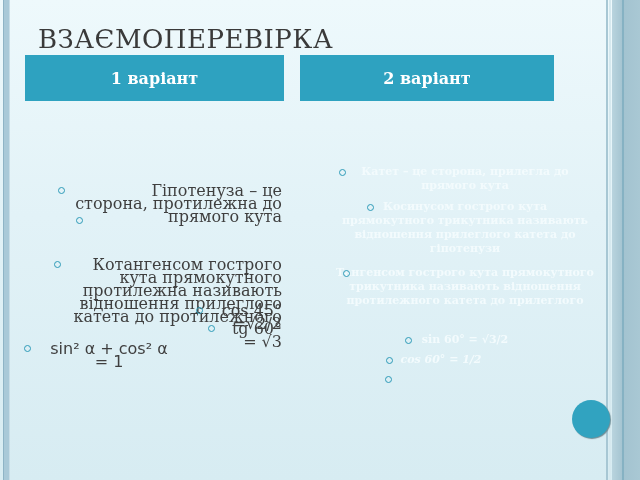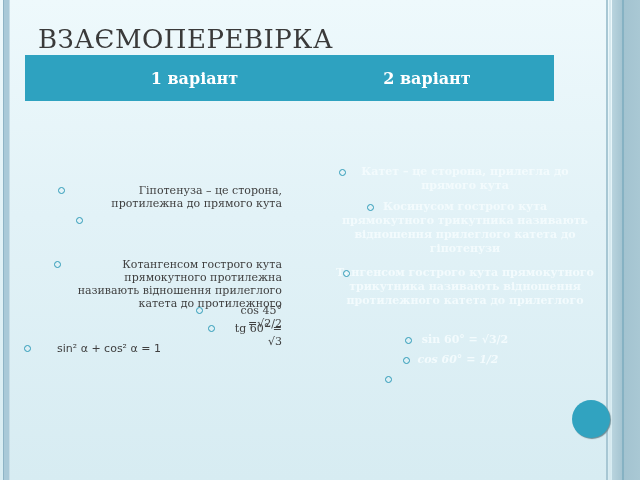--- a/index.html
+++ b/index.html
@@ -15,23 +15,23 @@
   .rline3 { position: absolute; left: 622px; top: 0; width: 2px; height: 480px; background: #86b2c3; }
   .title {
     position: absolute; left: 38px; top: 24px; font-size: 26px; color: #3a3a3a;
     font-family: "DejaVu Serif", serif; letter-spacing: 0.5px; font-weight: normal;
   }
   .tab {
     position: absolute; top: 55px; height: 46px; background: #2ea2c0;
     color: #ffffff; font-weight: bold; font-size: 16px;
     display: flex; align-items: center; justify-content: center;
   }
-  .tab1 { left: 25px; width: 259px; padding-left: 40px; }
+  .tab1 { left: 25px; width: 259px; }
   .tab2 { left: 300px; width: 254px; }
-  .item { position: absolute; font-size: 11px; line-height: 13px; color: #3f3f3f; }
+  .item { position: absolute; font-size: 16px; line-height: 13px; color: #3f3f3f; }
   .item .b { position: absolute; width: 5px; height: 5px; border: 1.5px solid #2e9bb8; border-radius: 50%; }
   .left .item { text-align: right; }
   .right .item { text-align: center; color: #f3fbfd; font-weight: bold; font-size: 11px; line-height: 14px; }
   .sans { font-family: "DejaVu Sans", sans-serif; }
   .dot { position: absolute; left: 572px; top: 400px; width: 38px; height: 38px; border-radius: 50%; background: #31a3c0; box-shadow: 1px 1px 1px #6e8d96; }
 </style>
 </head>
 <body>
 
 <div class="lborder"></div>
@@ -85,21 +85,21 @@
     <span>Косинусом гострого кута прямокутного трикутника називають відношення прилеглого катета до гіпотенузи</span>
   </div>
   <div class="item" style="left:335px; top:266px; width:260px;">
     <span class="b" style="left:8px; top:4px;"></span>
     <span>Тангенсом гострого кута прямокутного трикутника називають відношення протилежного катета до прилеглого</span>
   </div>
   <div class="item" style="left:405px; top:333px; width:120px;">
     <span class="b" style="left:0px; top:4px;"></span>
     <span>sin 60° = √3/2</span>
   </div>
-  <div class="item" style="left:403px; top:353px; width:110px;font-style:italic;">
+  <div class="item" style="left:386px; top:353px; width:110px;font-style:italic;">
     <span class="b" style="left:0px; top:4px;"></span>
     <span>cos 60° = 1/2</span>
   </div>
   <div class="item sans" style="left:385px; top:372px; width:160px;">
     <span class="b" style="left:0px; top:4px;"></span>
   </div>
 </div>
 
 <div class="dot"></div>
 

